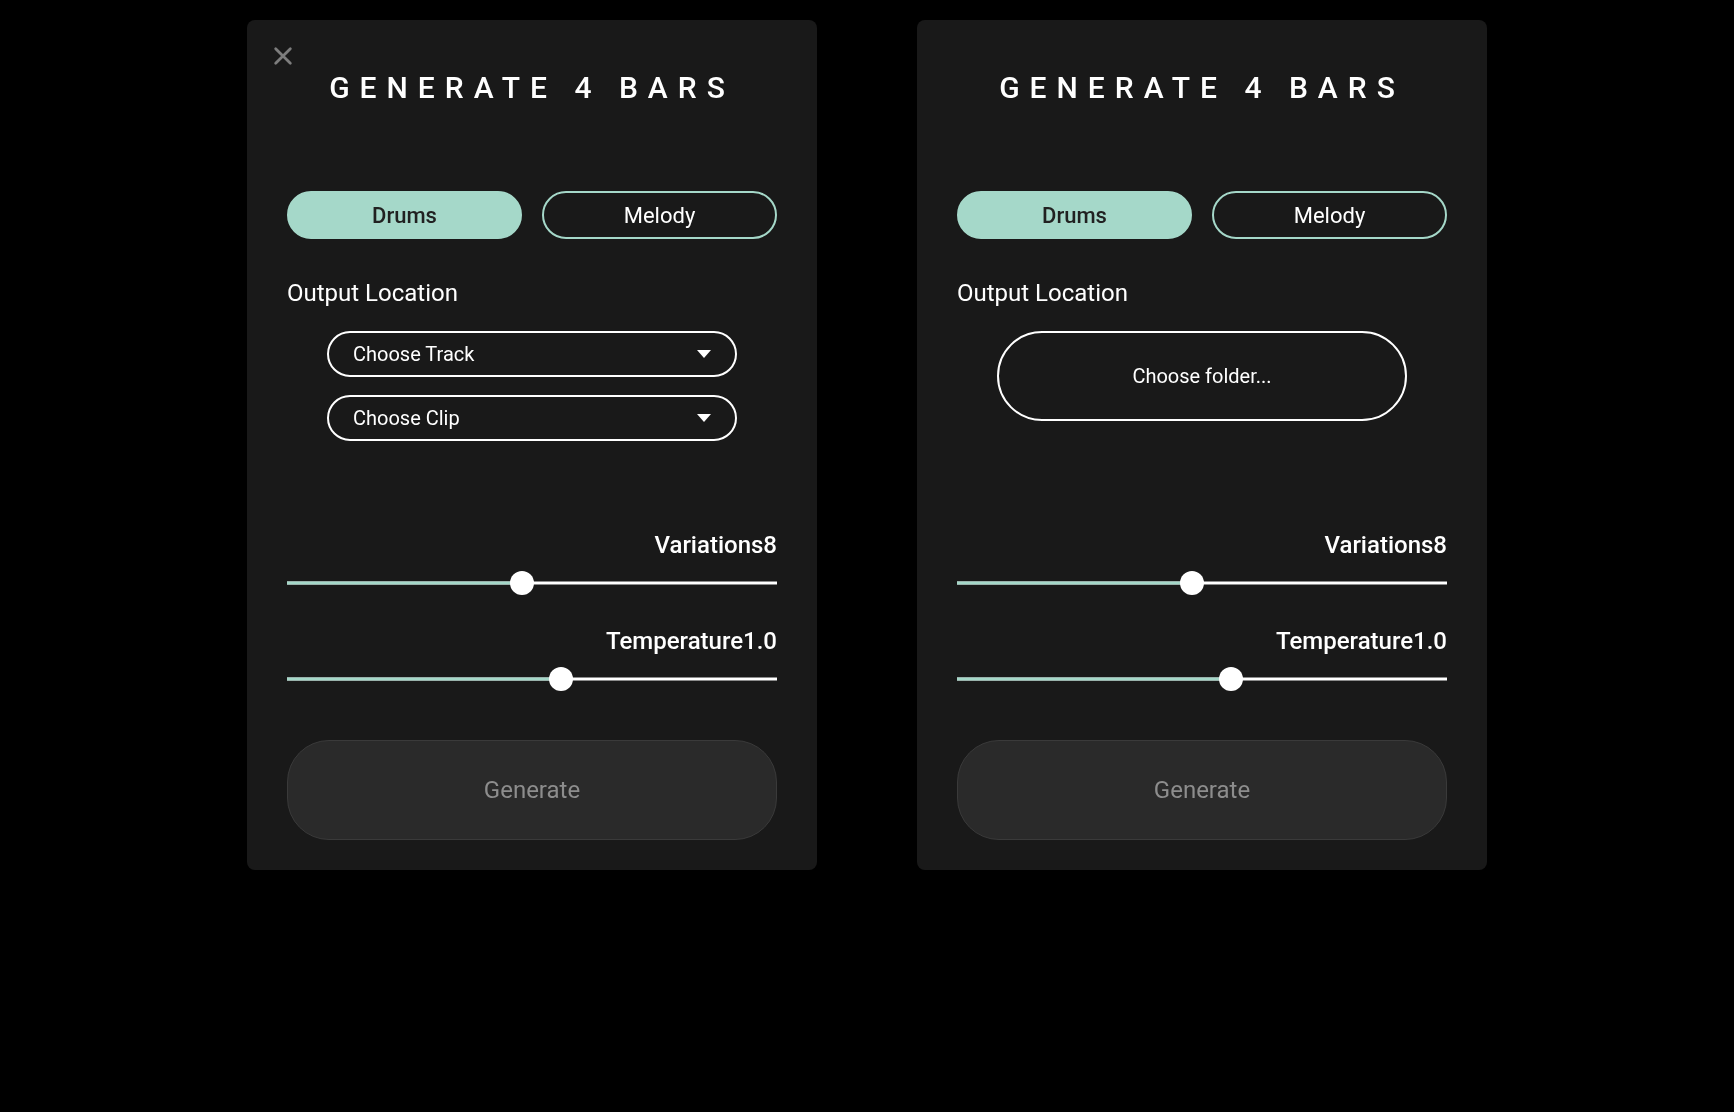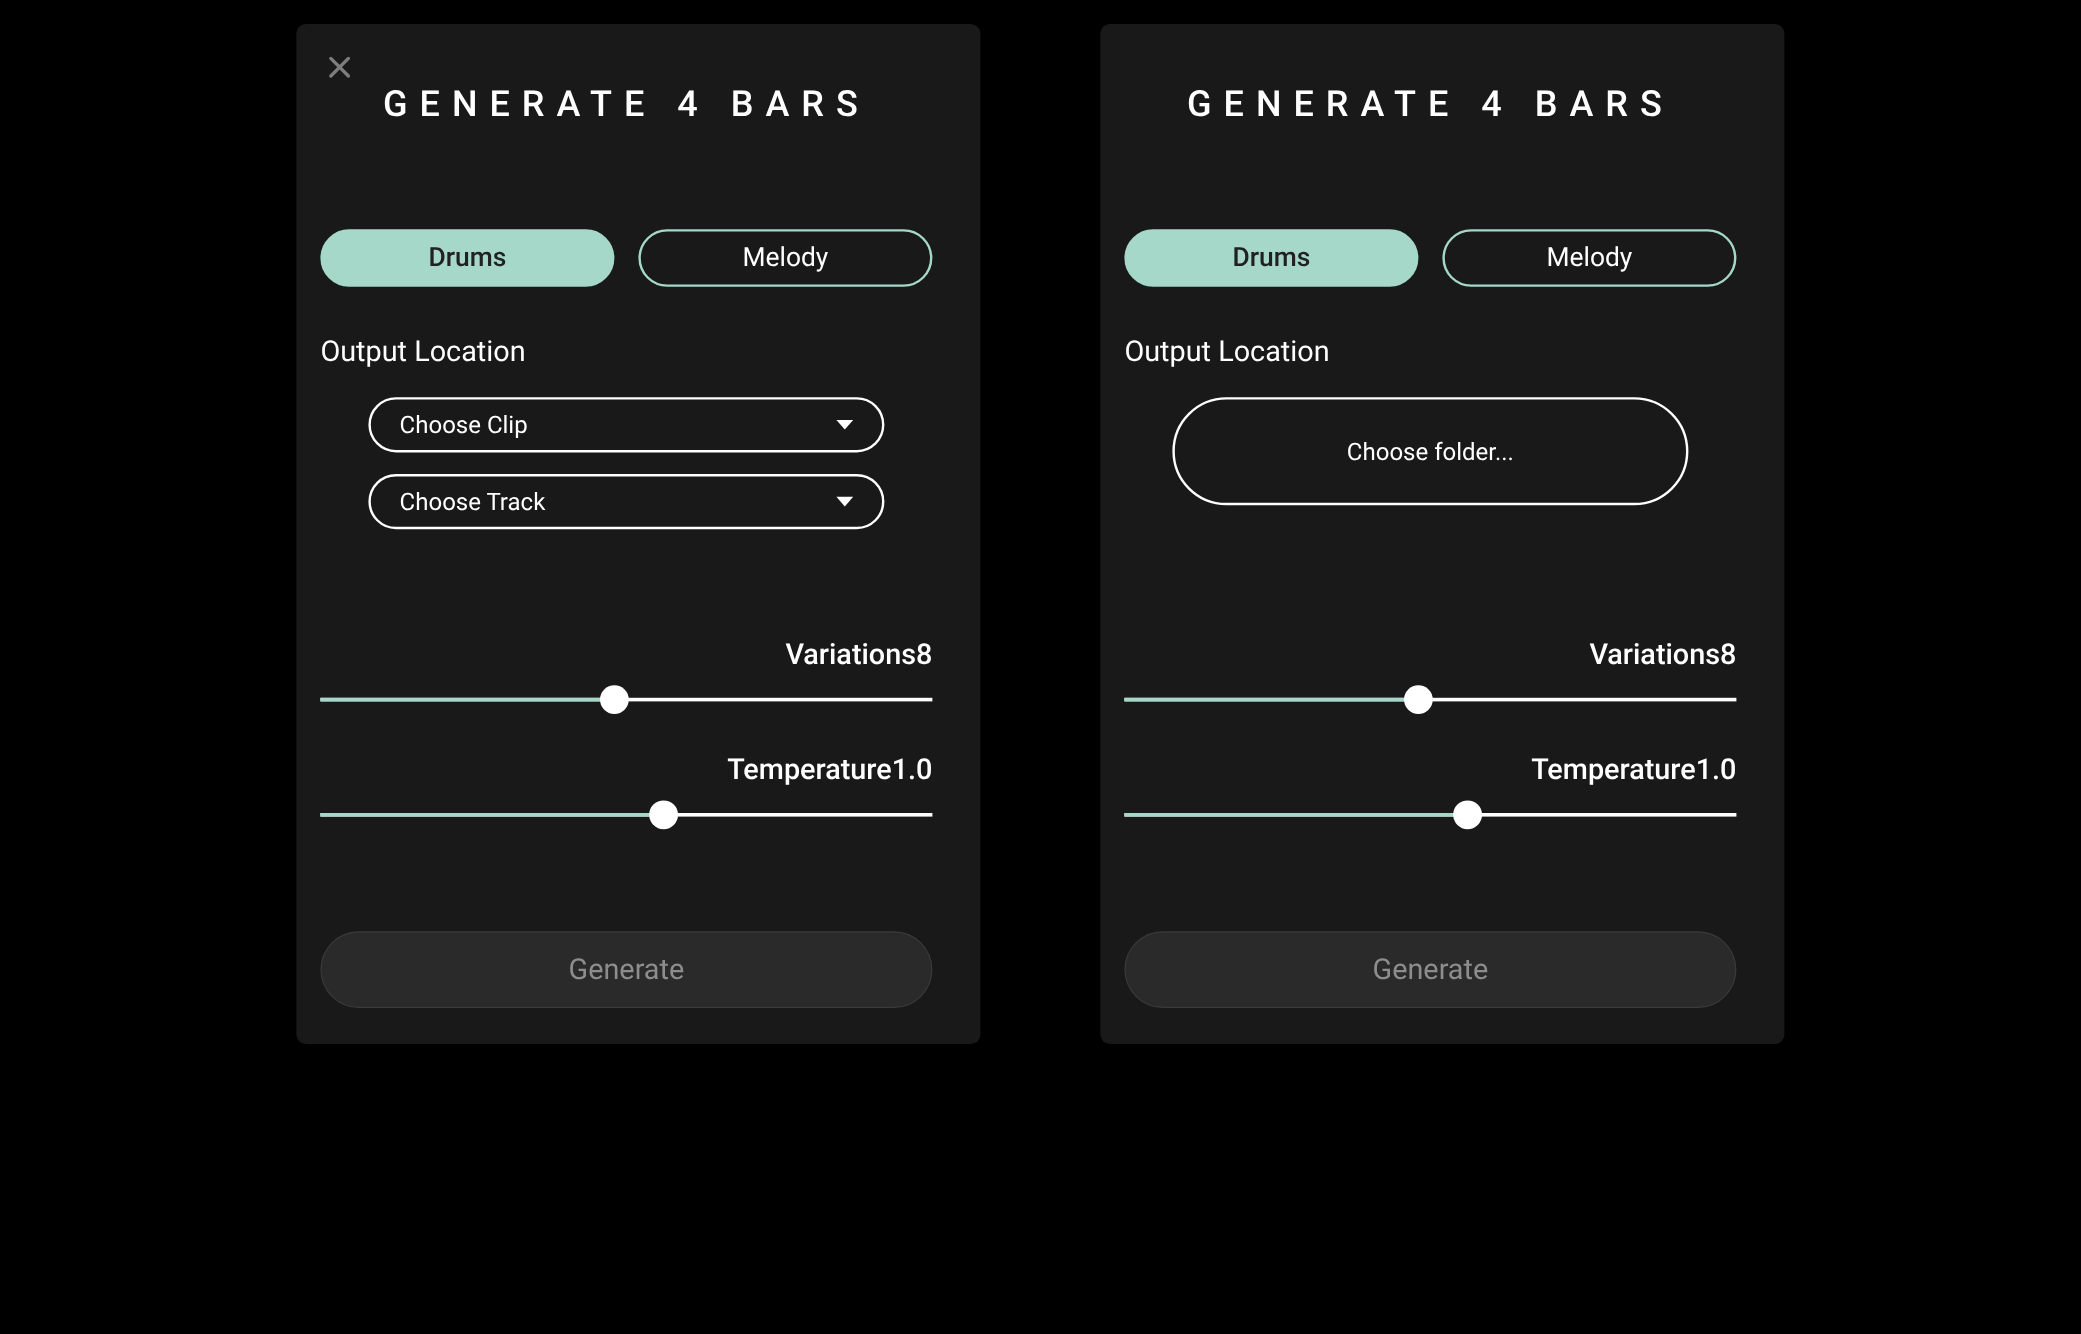--- a/index.html
+++ b/index.html
@@ -22,21 +22,21 @@
     align-items: flex-start;
     gap: 100px;
     padding-top: 20px;
   }
   .panel {
     width: 570px;
     height: 850px;
     background: var(--panel-bg);
     border-radius: 8px;
     position: relative;
-    padding: 20px 40px 30px 20px;
+    padding: 20px 40px 30px 40px;
     display: flex;
     flex-direction: column;
   }
   .close-btn {
     position: absolute;
     top: 22px;
     left: 22px;
     width: 28px;
     height: 28px;
     color: #7d7d7d;
@@ -142,21 +142,21 @@
   .thumb {
     position: absolute;
     top: 50%;
     width: 24px; height: 24px;
     background: #fff;
     border-radius: 50%;
     transform: translate(-50%, -50%);
   }
   .spacer { flex: 1; }
   .generate-btn {
-    height: 64px;
+    height: 100px;
     border-radius: 42px;
     background: var(--gen-bg);
     color: #8d8d8d;
     font-size: 24px;
     display: flex;
     align-items: center;
     justify-content: center;
     border: 1px solid #3a3a3a;
     cursor: pointer;
   }
@@ -173,25 +173,25 @@
   <div class="title">GENERATE 4 BARS</div>
 
   <div class="segmented">
     <div class="seg-btn active">Drums</div>
     <div class="seg-btn inactive">Melody</div>
   </div>
 
   <div class="section-label">Output Location</div>
   <div class="output-area">
     <div class="dropdown">
+      <span>Choose Track</span>
+      <span class="caret"></span>
+    </div>
+    <div class="dropdown">
       <span>Choose Clip</span>
-      <span class="caret"></span>
-    </div>
-    <div class="dropdown">
-      <span>Choose Track</span>
       <span class="caret"></span>
     </div>
   </div>
 
   <div class="slider-block">
     <div class="slider-head">
       <span>Variations</span>
       <span>8</span>
     </div>
     <div class="slider-track">

